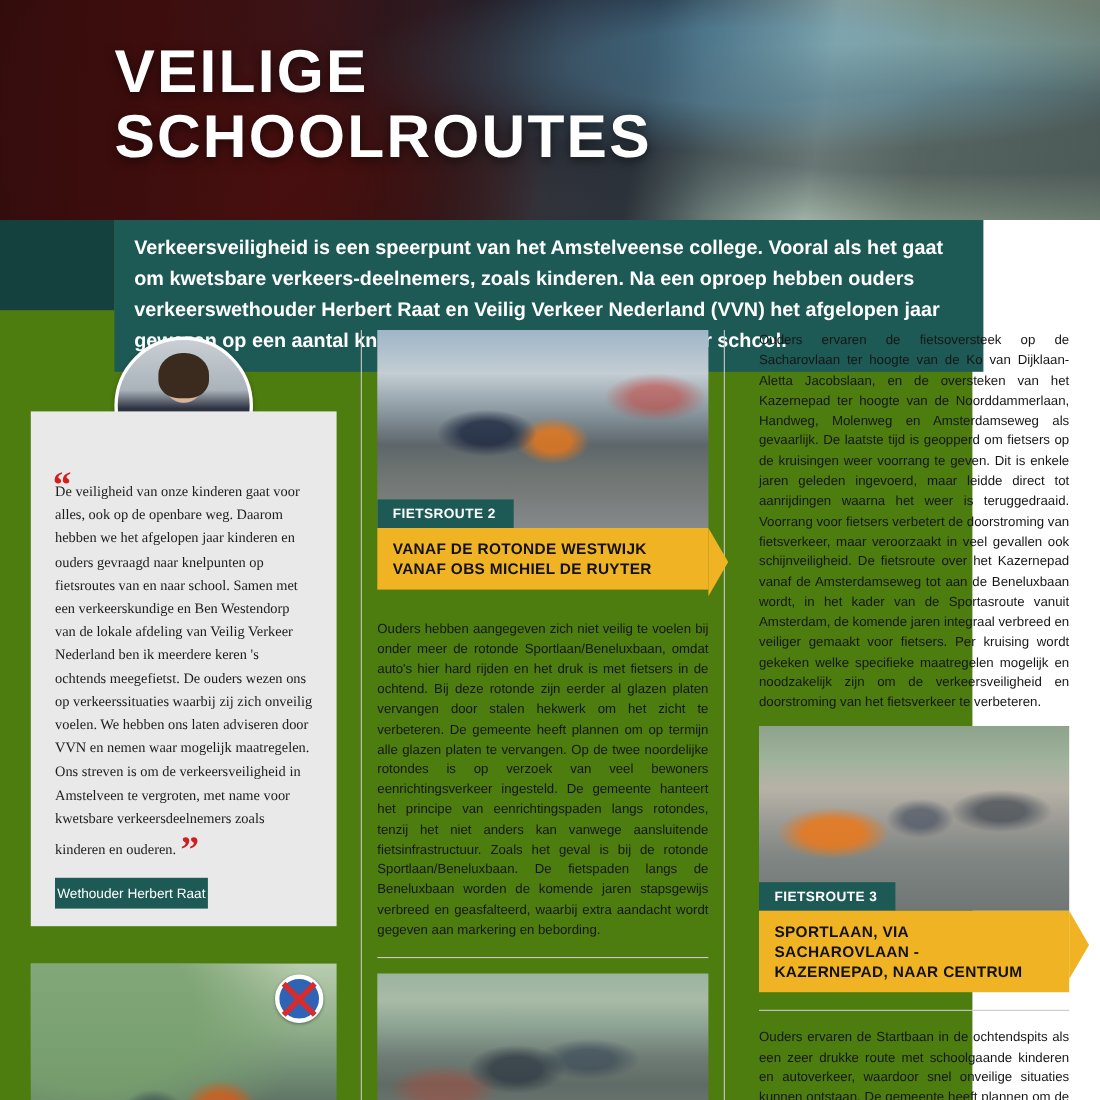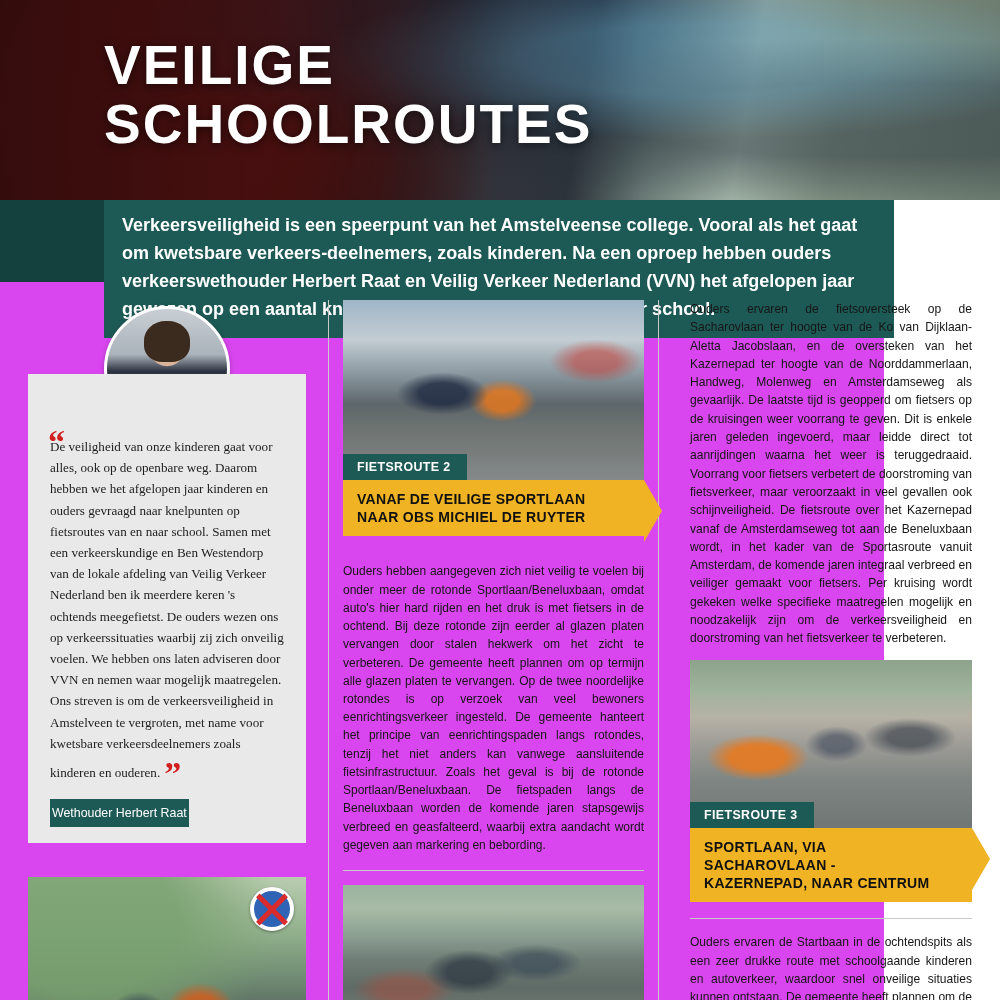--- a/index.html
+++ b/index.html
@@ -3,21 +3,21 @@
 <meta charset="utf-8">
 <style>
   * { box-sizing: border-box; }
   html, body {
     margin: 0; padding: 0;
     width: 1000px; height: 1000px;
     background: #ffffff;
     font-family: "Liberation Sans", sans-serif;
     overflow: hidden;
   }
-  .page { position: relative; width: 884px; height: 1000px; background:#d946ef; }
+  .page { position: relative; width: 884px; height: 1000px; background:#4d7c0f; }
 
   
   .hero {
     position: relative;
     width: 1000px; height: 200px;
     overflow: hidden;
     background: #1b1d1f;
   }
   .hero-photo {
     position: absolute; inset: 0;
@@ -264,22 +264,22 @@
 
         </div>
 
       </div>
 
       <div class="col-b">
         <div class="photo ph-dusk" style="height:180px">
           <div class="route-tag">FIETSROUTE 2</div>
         </div>
         <div class="ribbon tall">
-          <span>VANAF DE VEILIGE SPORTLAAN</span><br>
-          <span>NAAR OBS MICHIEL DE RUYTER</span>
+          <span>VANAF DE ROTONDE WESTWIJK</span><br>
+          <span>VANAF OBS MICHIEL DE RUYTER</span>
         </div>
 
         <div class="spacer-sm"></div>
 
         <p class="bodytext">Ouders hebben aangegeven zich niet veilig te voelen bij onder meer de rotonde Sportlaan/Beneluxbaan, omdat auto's hier hard rijden en het druk is met fietsers in de ochtend. Bij deze rotonde zijn eerder al glazen platen vervangen door stalen hekwerk om het zicht te verbeteren. De gemeente heeft plannen om op termijn alle glazen platen te vervangen. Op de twee noordelijke rotondes is op verzoek van veel bewoners eenrichtingsverkeer ingesteld. De gemeente hanteert het principe van eenrichtingspaden langs rotondes, tenzij het niet anders kan vanwege aansluitende fietsinfrastructuur. Zoals het geval is bij de rotonde Sportlaan/Beneluxbaan. De fietspaden langs de Beneluxbaan worden de komende jaren stapsgewijs verbreed en geasfalteerd, waarbij extra aandacht wordt gegeven aan markering en bebording.</p>
 
         <div class="hr"></div>
 
         <div class="photo ph-cyclepath" style="height:150px"></div>
       </div>

